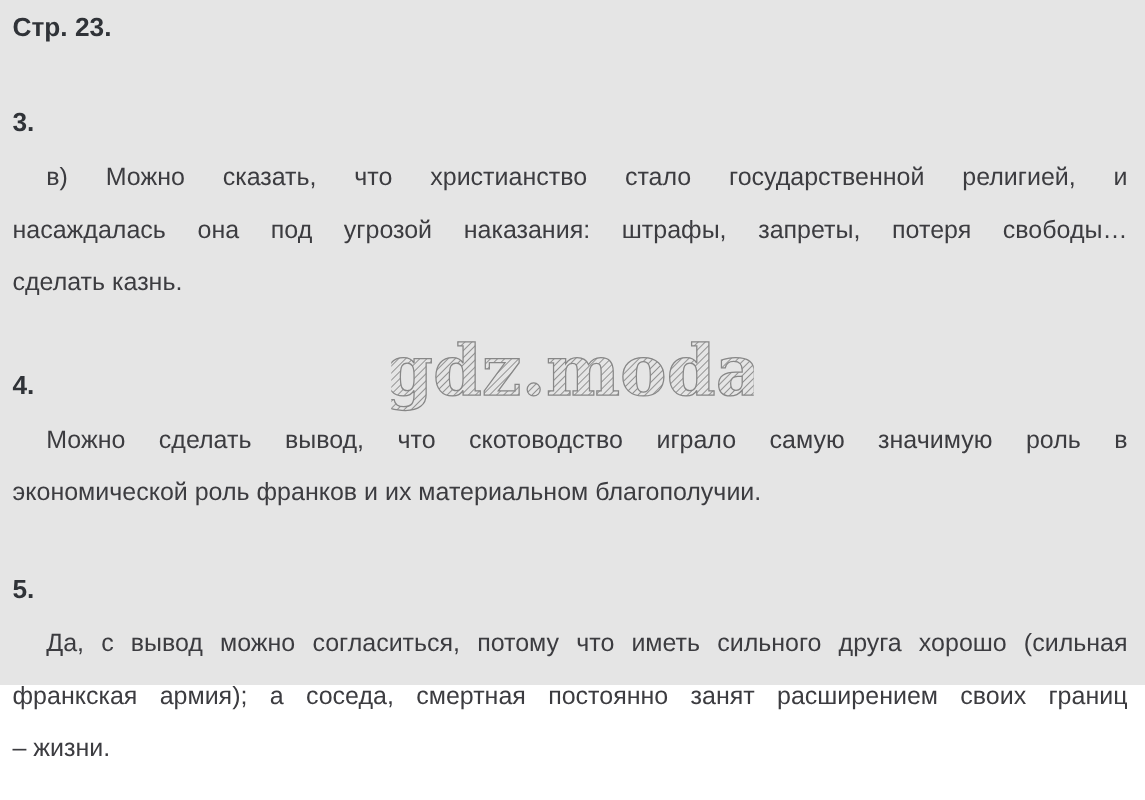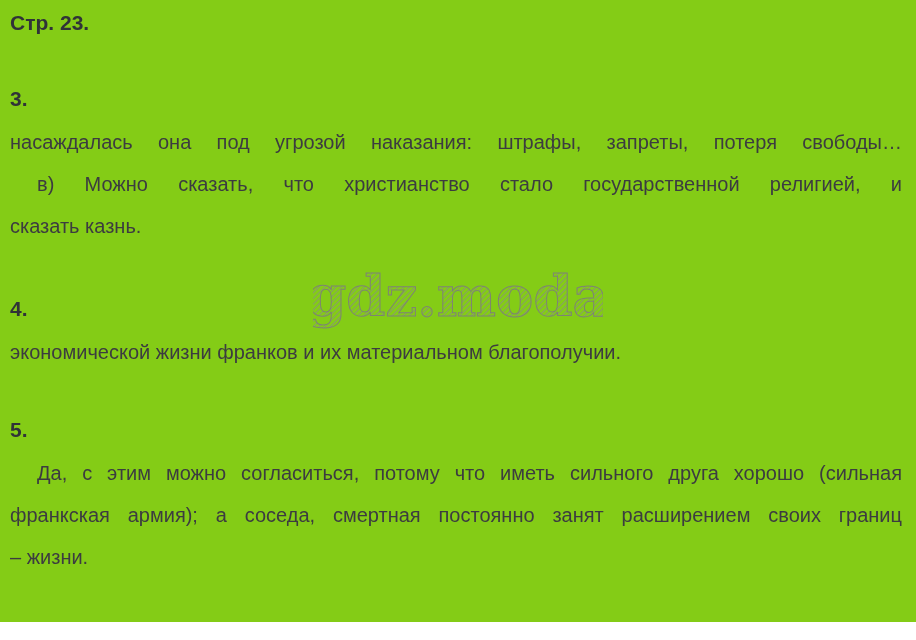--- a/index.html
+++ b/index.html
@@ -10,24 +10,24 @@
   body {
     width: 916px;
     height: 640px;
     overflow: hidden;
     font-family: "Liberation Sans", sans-serif;
     position: relative;
   }
   .page {
     position: relative;
     width: 916px;
-    height: 622px;
+    height: 548px;
     box-sizing: border-box;
     padding: 10px 14px 0 10px;
-    background: #84cc16;
+    background: #e5e5e5;
   }
   .page-title {
     font-size: 21px;
     font-weight: bold;
     color: #303338;
     line-height: 26px;
   }
   .q-number {
     font-size: 21px;
     font-weight: bold;
@@ -64,33 +64,34 @@
 </style>
 </head>
 <body>
 
 <div class="page">
 
   <div class="page-title">Стр. 23.</div>
 
   <div class="q-number q3">3.</div>
   <div class="answer">
+    <div class="line just indent">в) Можно сказать, что христианство стало государственной религией, и</div>
     <div class="line just">насаждалась она под угрозой наказания: штрафы, запреты, потеря свободы…</div>
-    <div class="line just indent">в) Можно сказать, что христианство стало государственной религией, и</div>
-    <div class="line">сказать казнь.</div>
+    <div class="line">сделать казнь.</div>
   </div>
 
   <div class="q-number q4">4.</div>
   <div class="answer">
-    <div class="line">экономической жизни франков и их материальном благополучии.</div>
+    <div class="line just indent">Можно сделать вывод, что скотоводство играло самую значимую роль в</div>
+    <div class="line">экономической роль франков и их материальном благополучии.</div>
   </div>
 
   <div class="q-number q5">5.</div>
   <div class="answer">
-    <div class="line just indent">Да, с этим можно согласиться, потому что иметь сильного друга хорошо (сильная</div>
+    <div class="line just indent">Да, с вывод можно согласиться, потому что иметь сильного друга хорошо (сильная</div>
     <div class="line just">франкская армия); а соседа, смертная постоянно занят расширением своих границ</div>
     <div class="line">– жизни.</div>
   </div>
 
   <svg class="watermark" width="290" height="68" viewBox="0 0 290 68">
     <defs>
       <pattern id="hatch" width="4" height="4" patternUnits="userSpaceOnUse" patternTransform="rotate(45)">
         <line x1="0" y1="0" x2="0" y2="4" stroke="#8a8a8a" stroke-width="1.6"></line>
       </pattern>
     </defs>

